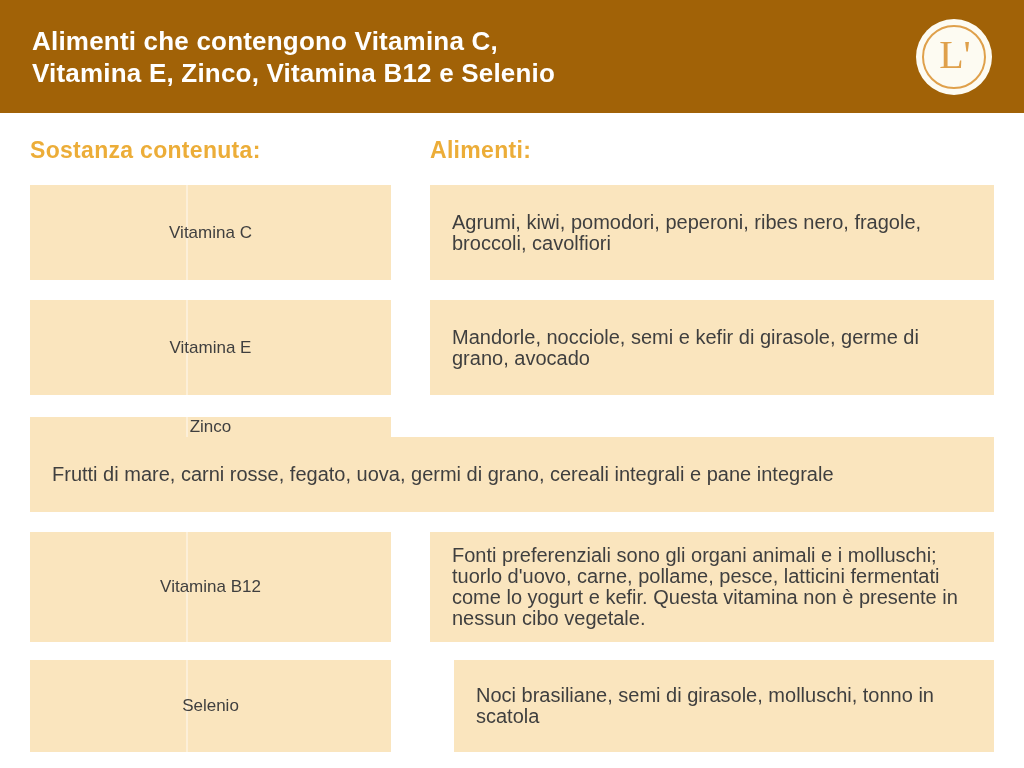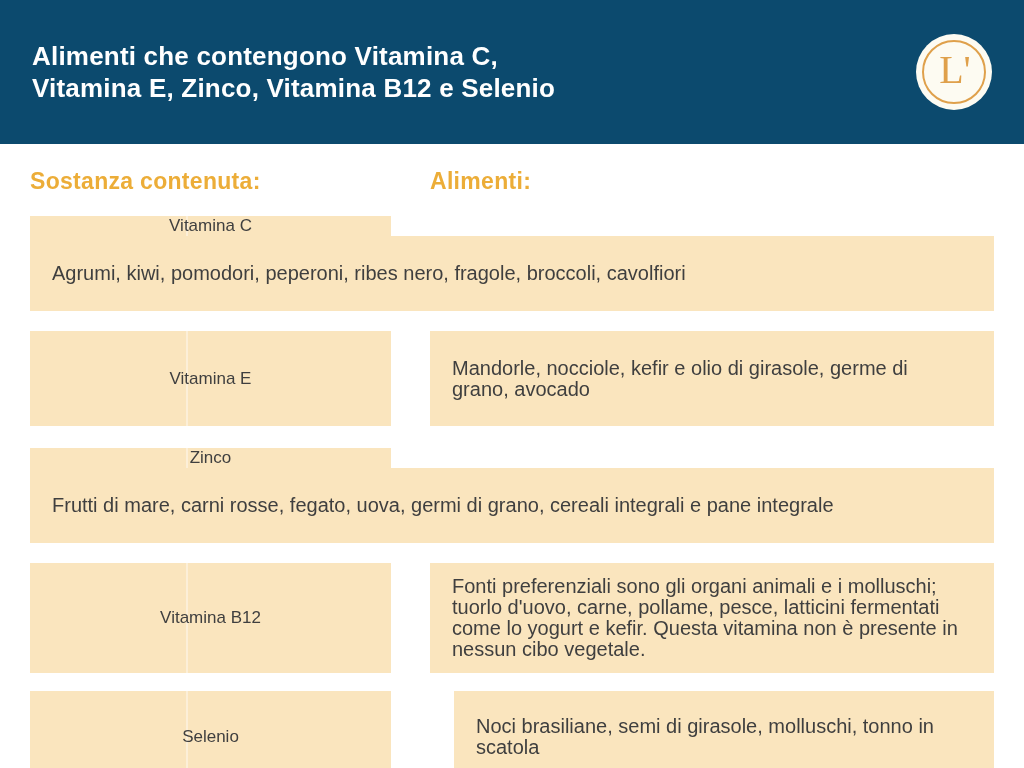--- a/index.html
+++ b/index.html
@@ -6,22 +6,22 @@
   body {
     width: 1024px; height: 768px;
     background: #ffffff;
     font-family: "Liberation Sans", sans-serif;
     overflow: hidden;
   }
   .page { width: 1024px; height: 768px; position: relative; }
 
   
   .header {
-    height: 144px;
-    background: #0c4a6e;
+    height: 113px;
+    background: #a16207;
     display: flex;
     align-items: center;
     justify-content: space-between;
     padding: 0 32px;
     box-sizing: border-box;
   }
   .title {
     margin: 0;
     color: #ffffff;
     font-size: 26px;
@@ -62,21 +62,21 @@
   .col-h {
     color: #ECAD38;
     font-weight: bold;
     font-size: 23px;
     letter-spacing: 0.3px;
   }
   .col-h.left { width: 400px; flex: 0 0 auto; }
   .col-h.right { flex: 1; }
 
   .row { display: flex; }
-  .row-h95  { height: 95px;  margin-bottom: 20px; flex-direction: column; }
+  .row-h95  { height: 95px;  margin-bottom: 20px; }
   .row-h95b { height: 95px;  margin-bottom: 22px; }
   .row-h95c { height: 95px;  margin-bottom: 20px; flex-direction: column; }
   .row-h110 { height: 110px; margin-bottom: 18px; }
   .row-h92  { height: 92px;  margin-bottom: 0; gap: 24px; }
 
   .cell { background: #FAE5BE; box-sizing: border-box; }
   .cell.substance {
     width: 361px;
     flex: 0 0 auto;
     margin-right: 39px;
@@ -143,21 +143,21 @@
         <p>Agrumi, kiwi, pomodori, peperoni, ribes nero, fragole, broccoli, cavolfiori</p>
       </div>
     </div>
 
     <div class="row row-h95b">
       <div class="cell substance">
         <span class="cell-divider"></span>
         <span class="substance-label">Vitamina E</span>
       </div>
       <div class="cell foods">
-        <p>Mandorle, nocciole, kefir e olio di girasole, germe di grano, avocado</p>
+        <p>Mandorle, nocciole, semi e kefir di girasole, germe di grano, avocado</p>
       </div>
     </div>
 
     <div class="row row-h95c">
       <div class="cell substance">
         <span class="cell-divider"></span>
         <span class="substance-label">Zinco</span>
       </div>
       <div class="cell foods">
         <p>Frutti di mare, carni rosse, fegato, uova, germi di grano, cereali integrali e pane integrale</p>

